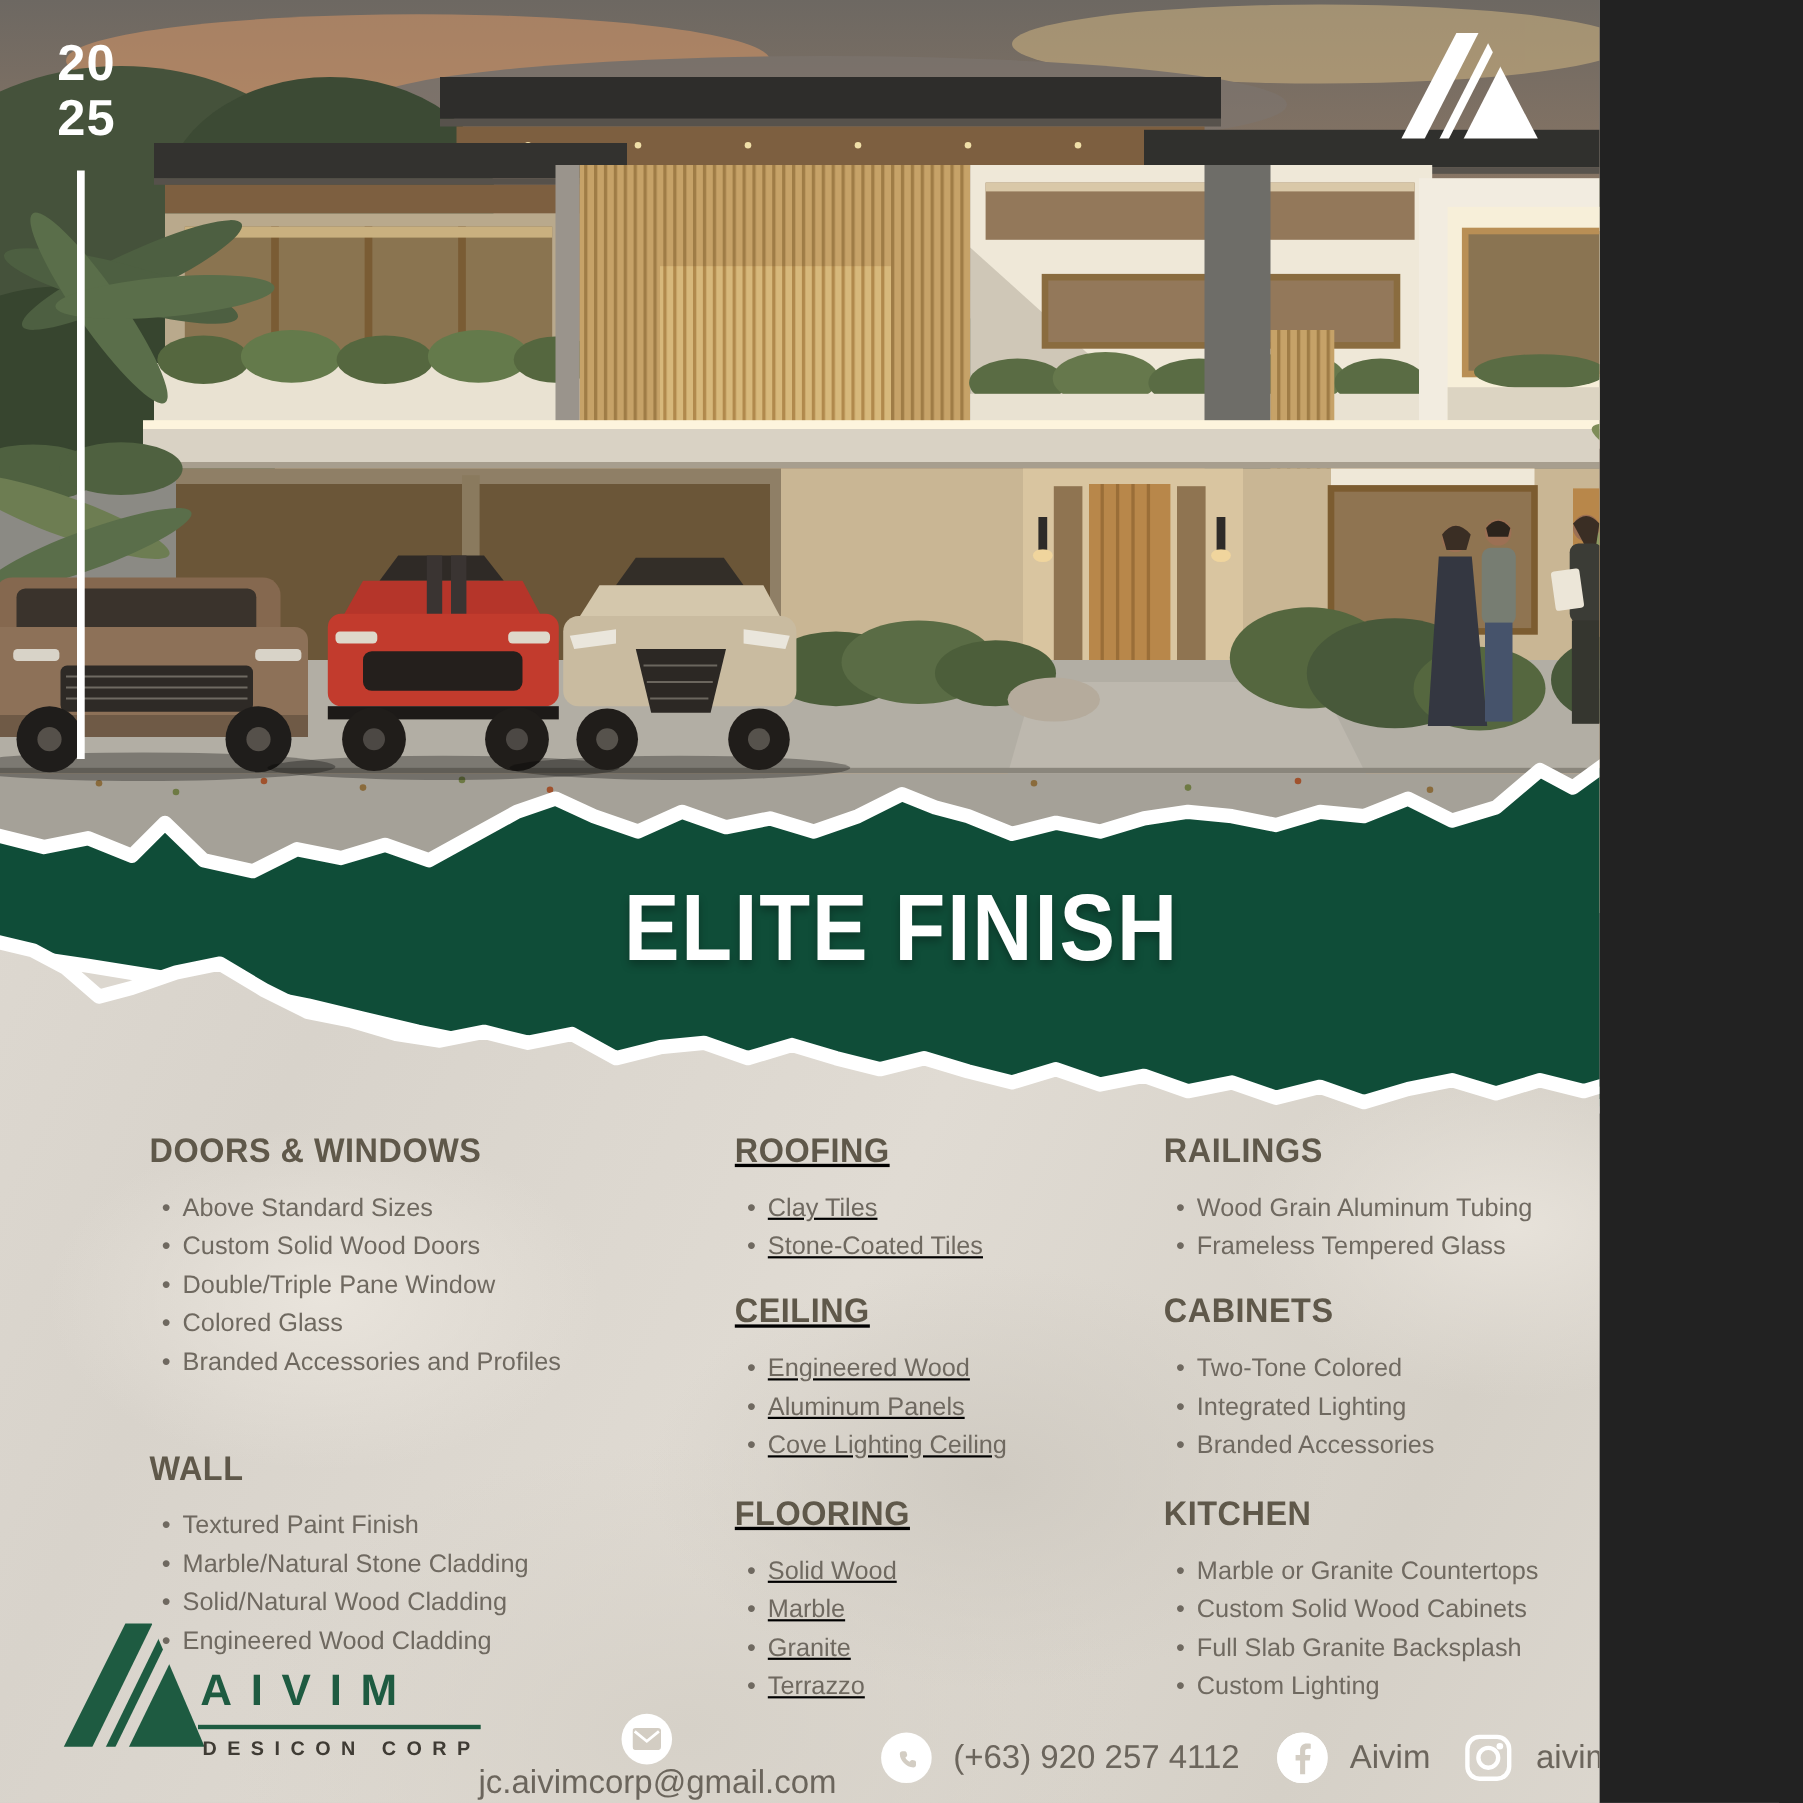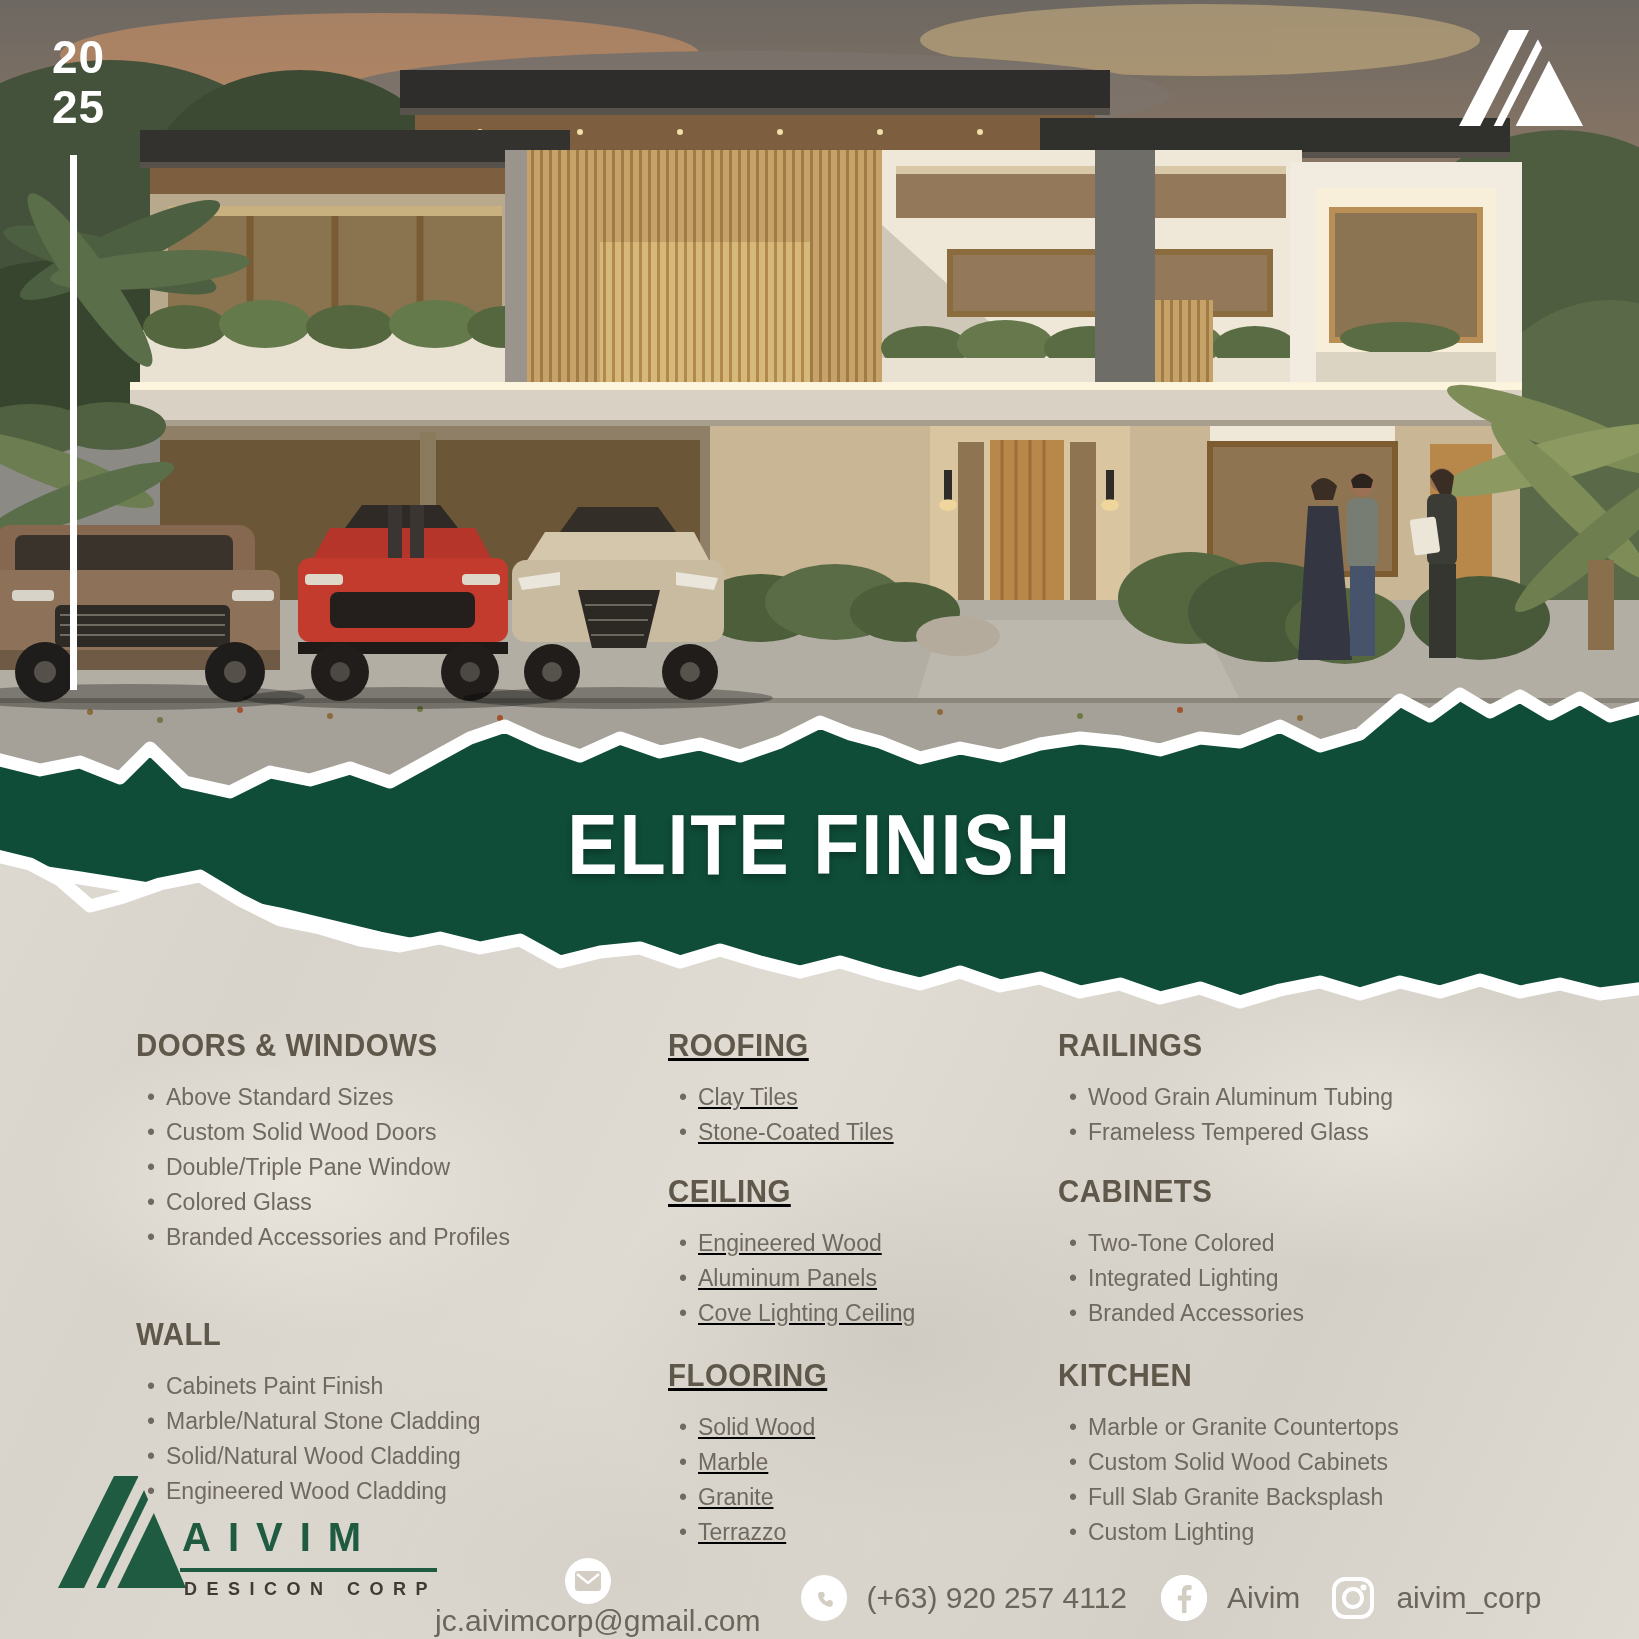--- a/index.html
+++ b/index.html
@@ -1,17 +1,17 @@
 <!DOCTYPE html>
 <html><head>
 <meta charset="utf-8">
 <style>
   html,body{margin:0;padding:0;}
   body{font-family:"Liberation Sans","DejaVu Sans",sans-serif;background:#222;}
-  #poster{position:relative;width:1639px;height:1639px;overflow:hidden;background:#DCD7CF;}
+  #poster{position:relative;width:1454px;height:1639px;overflow:hidden;background:#DCD7CF;}
 
   
   .hero{position:absolute;left:0;top:0;width:1639px;height:830px;z-index:1;}
   .hero svg{display:block;}
 
   .year{position:absolute;left:52px;top:32px;z-index:7;color:#fff;
         font-size:46px;font-weight:700;line-height:50px;letter-spacing:1px;}
   .year-line{position:absolute;left:70px;top:155px;width:7px;height:535px;background:#fff;z-index:7;}
   .top-logo{position:absolute;right:52px;top:22px;z-index:7;width:138px;height:108px;}
 
@@ -378,21 +378,21 @@
         <li>Above Standard Sizes</li>
         <li>Custom Solid Wood Doors</li>
         <li>Double/Triple Pane Window</li>
         <li>Colored Glass</li>
         <li>Branded Accessories and Profiles</li>
       </ul>
     </div>
     <div class="spec gap-col1">
       <h3>WALL</h3>
       <ul>
-        <li>Cabinets Paint Finish</li>
+        <li>Textured Paint Finish</li>
         <li>Marble/Natural Stone Cladding</li>
         <li>Solid/Natural Wood Cladding</li>
         <li>Engineered Wood Cladding</li>
       </ul>
     </div>
   </div>
 
   <div class="col col2">
     <div class="spec">
       <h3>ROOFING</h3>

